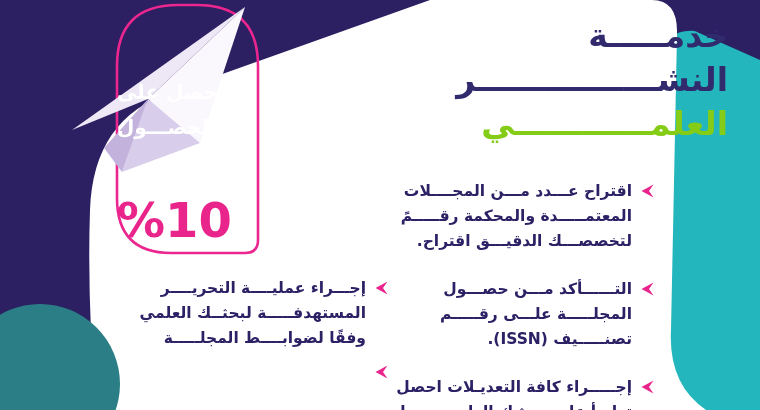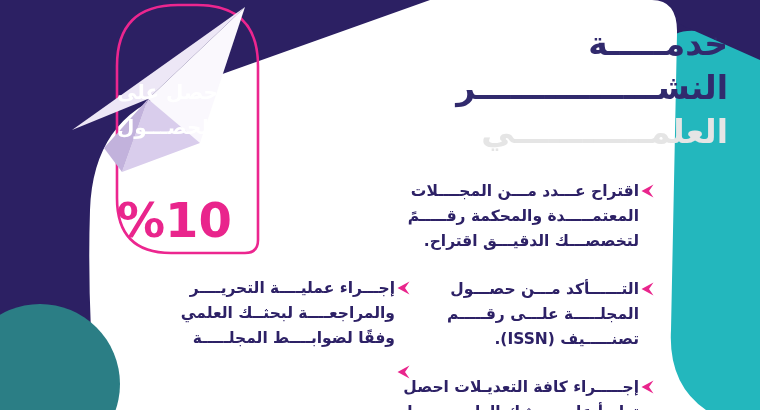--- a/index.html
+++ b/index.html
@@ -5,38 +5,38 @@
   html,body{margin:0;padding:0;}
   body{background:#1a1440;font-family:"DejaVu Sans",sans-serif;}
   .page{
     position:relative;width:760px;height:410px;overflow:hidden;
     background:#2C2063;
   }
   .bg{position:absolute;inset:0;width:760px;height:410px;}
   .abs{position:absolute;}
   
   .title{
-    top:22px;right:32px;text-align:right;direction:rtl;
+    top:14px;right:32px;text-align:right;direction:rtl;
     font-weight:700;font-size:33px;line-height:44px;white-space:nowrap;
   }
   .title .t-navy{color:#312A6D;}
-  .title .t-pink{color:#e5e5e5;}
+  .title .t-pink{color:#84cc16;}
   
   .arch{
     left:117px;top:5px;width:141px;height:248px;box-sizing:border-box;
     display:flex;flex-direction:column;justify-content:flex-end;align-items:flex-end;
     padding:0 10px 6px 0;direction:rtl;
   }
   .arch .d-line{color:#ffffff;font-weight:700;font-size:20px;line-height:35px;white-space:nowrap;}
   .arch .d-pct{color:#E9258C;font-weight:700;font-size:48px;line-height:54px;direction:ltr;unicode-bidi:isolate;margin-top:48px;}
   
   .col{display:flex;flex-direction:column;}
   .col-right{top:179px;right:106px;width:268px;gap:23px;}
-  .col-left{top:276px;right:350px;width:252px;gap:9px;}
-  .bullet{direction:rtl;display:flex;align-items:flex-start;gap:2px;}
+  .col-left{top:276px;right:372px;width:252px;gap:9px;}
+  .bullet{direction:rtl;display:flex;align-items:flex-start;gap:9px;}
   .marker{flex:0 0 auto;margin-top:5px;line-height:0;}
   .b-text{color:#2D2166;font-weight:700;font-size:15.5px;line-height:25px;text-align:right;}
   .b-text div{white-space:nowrap;}
 </style>
 </head>
 <body>
 
 <div class="page">
 
   <svg class="bg" viewBox="0 0 760 410" aria-hidden="true">
@@ -118,21 +118,21 @@
   <div class="abs col col-left">
 
     <div class="bullet">
       <span class="marker">
         <svg width="13" height="14" viewBox="0 0 13 14">
             <polygon points="12.5,0.5 0.5,7 12.5,13.5 8,7" fill="#E9258C"></polygon>
           </svg>
       </span>
       <div class="b-text">
         <div>إجـــراء عمليــــة التحريــــر</div>
-        <div>والمراجعــــة لبحثــك العلمي</div>
+        <div>المستهدفـــــة لبحثــك العلمي</div>
         <div>وفقًا لضوابــــط المجلـــــة</div>
       </div>
     </div>
 
     <div class="bullet">
       <span class="marker">
         <svg width="13" height="14" viewBox="0 0 13 14">
             <polygon points="12.5,0.5 0.5,7 12.5,13.5 8,7" fill="#E9258C"></polygon>
           </svg>
       </span>

